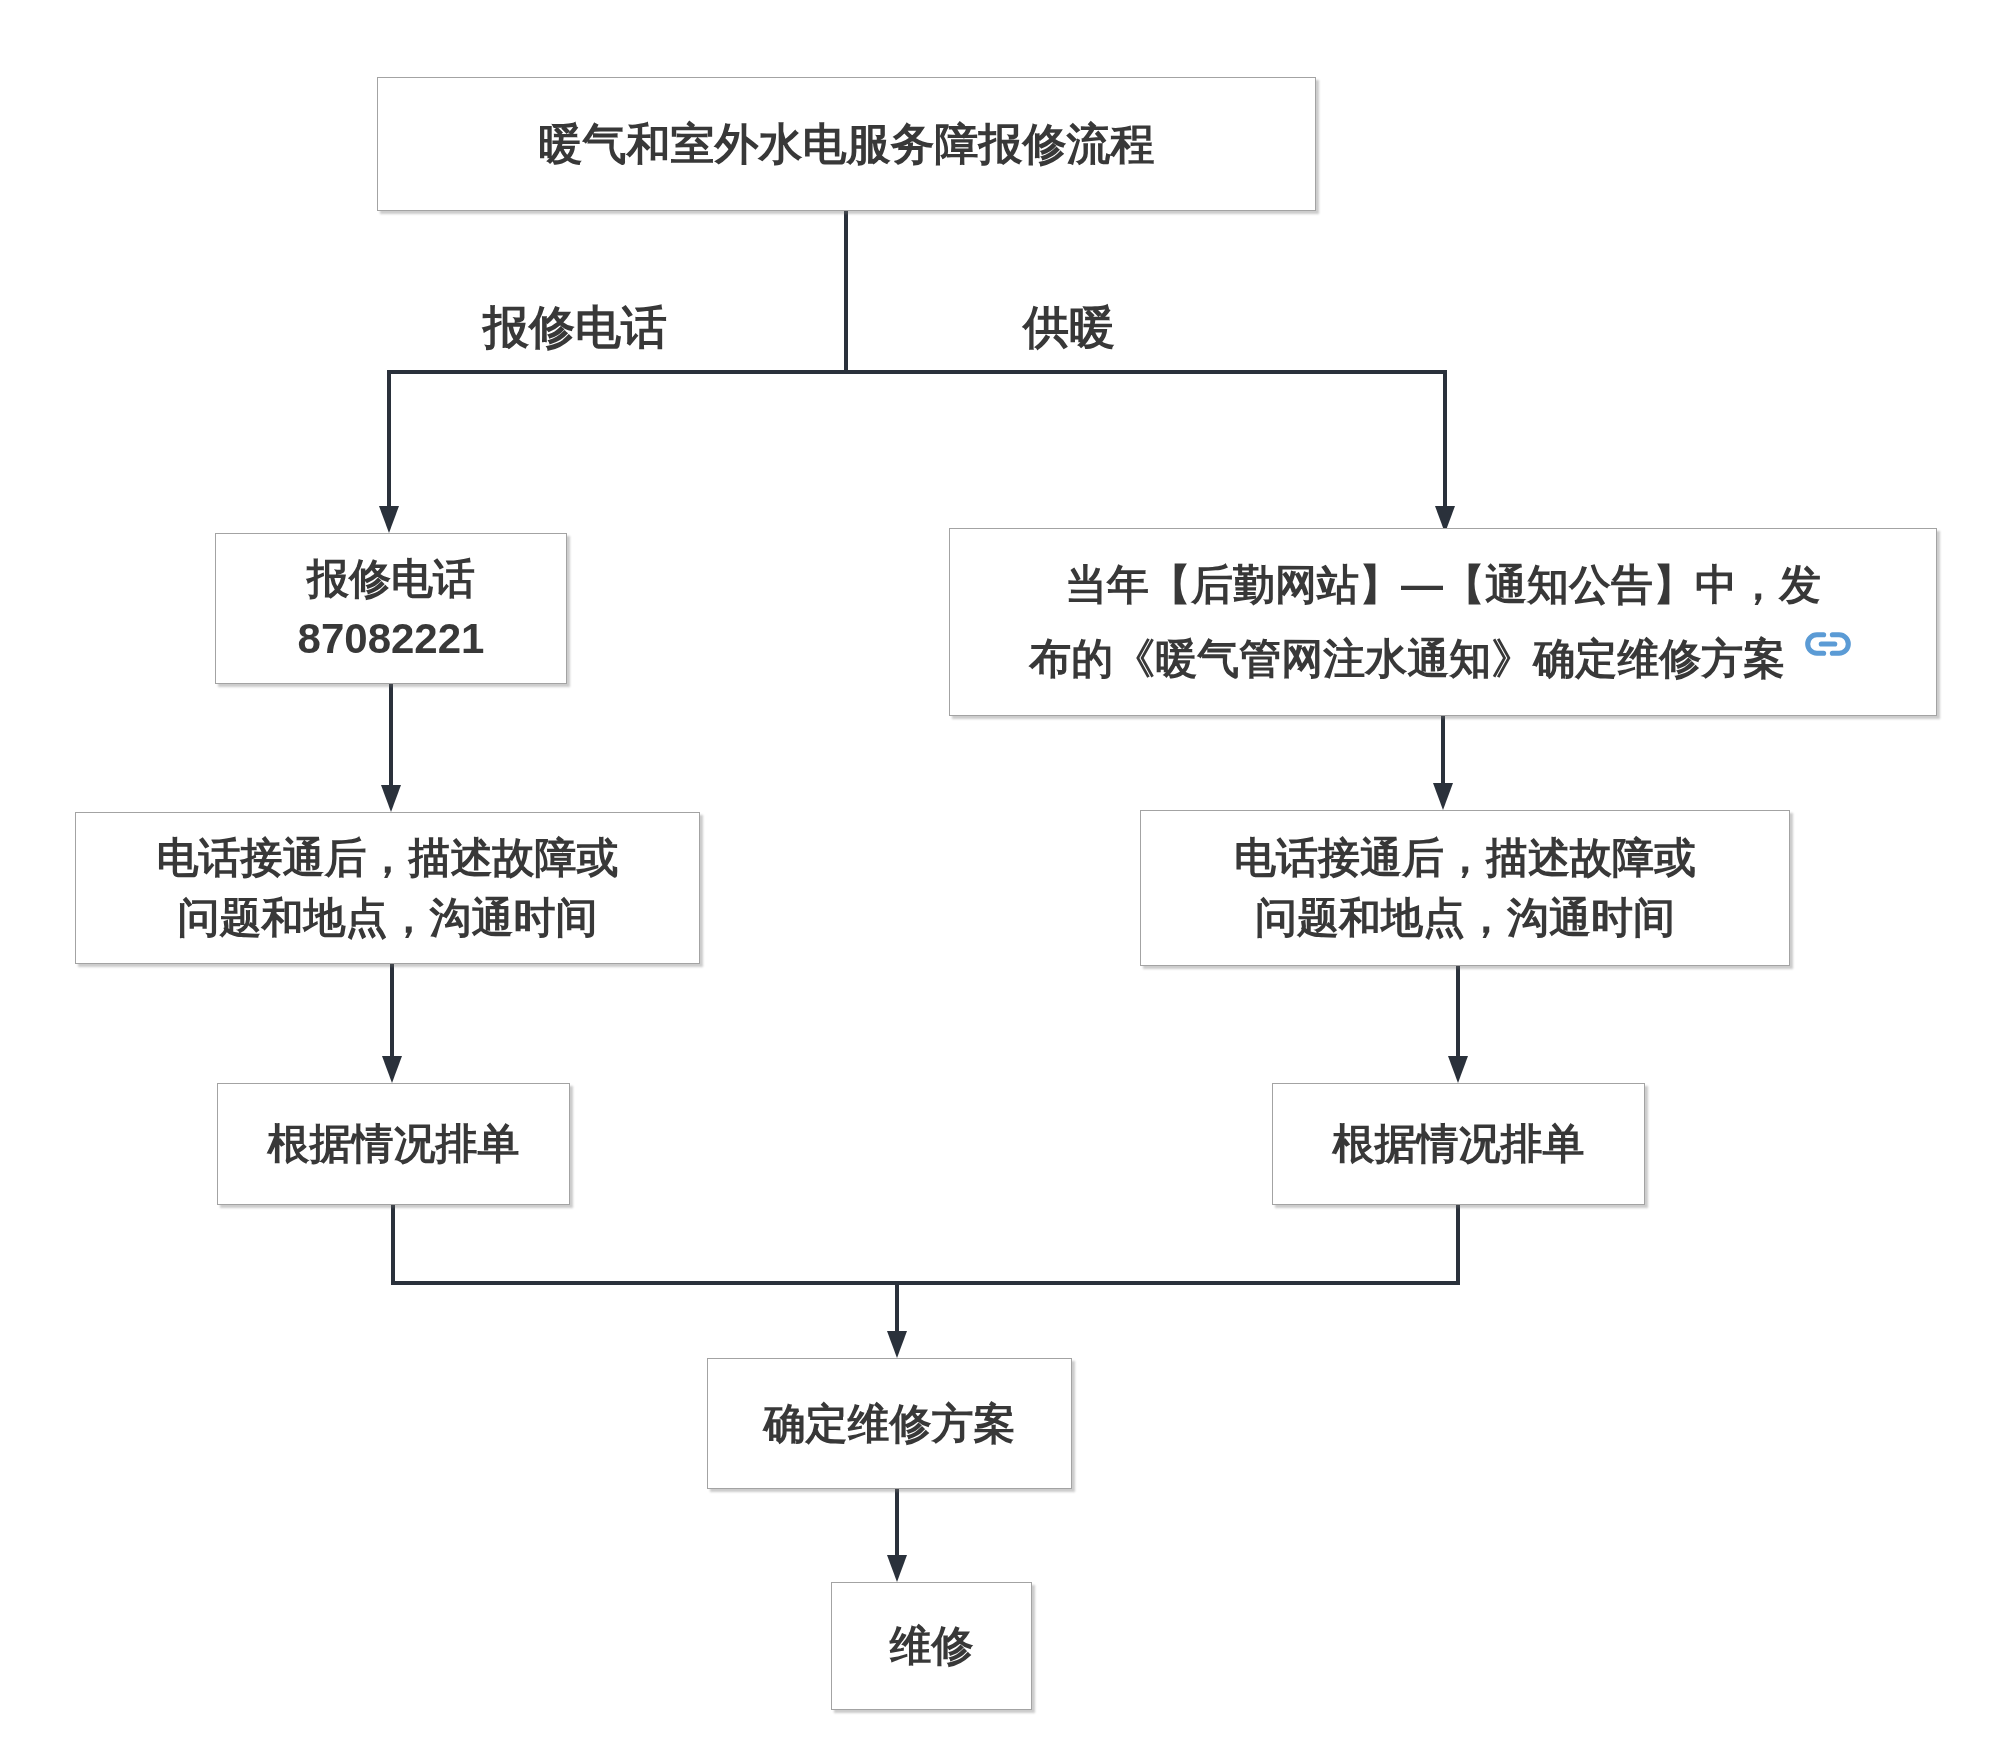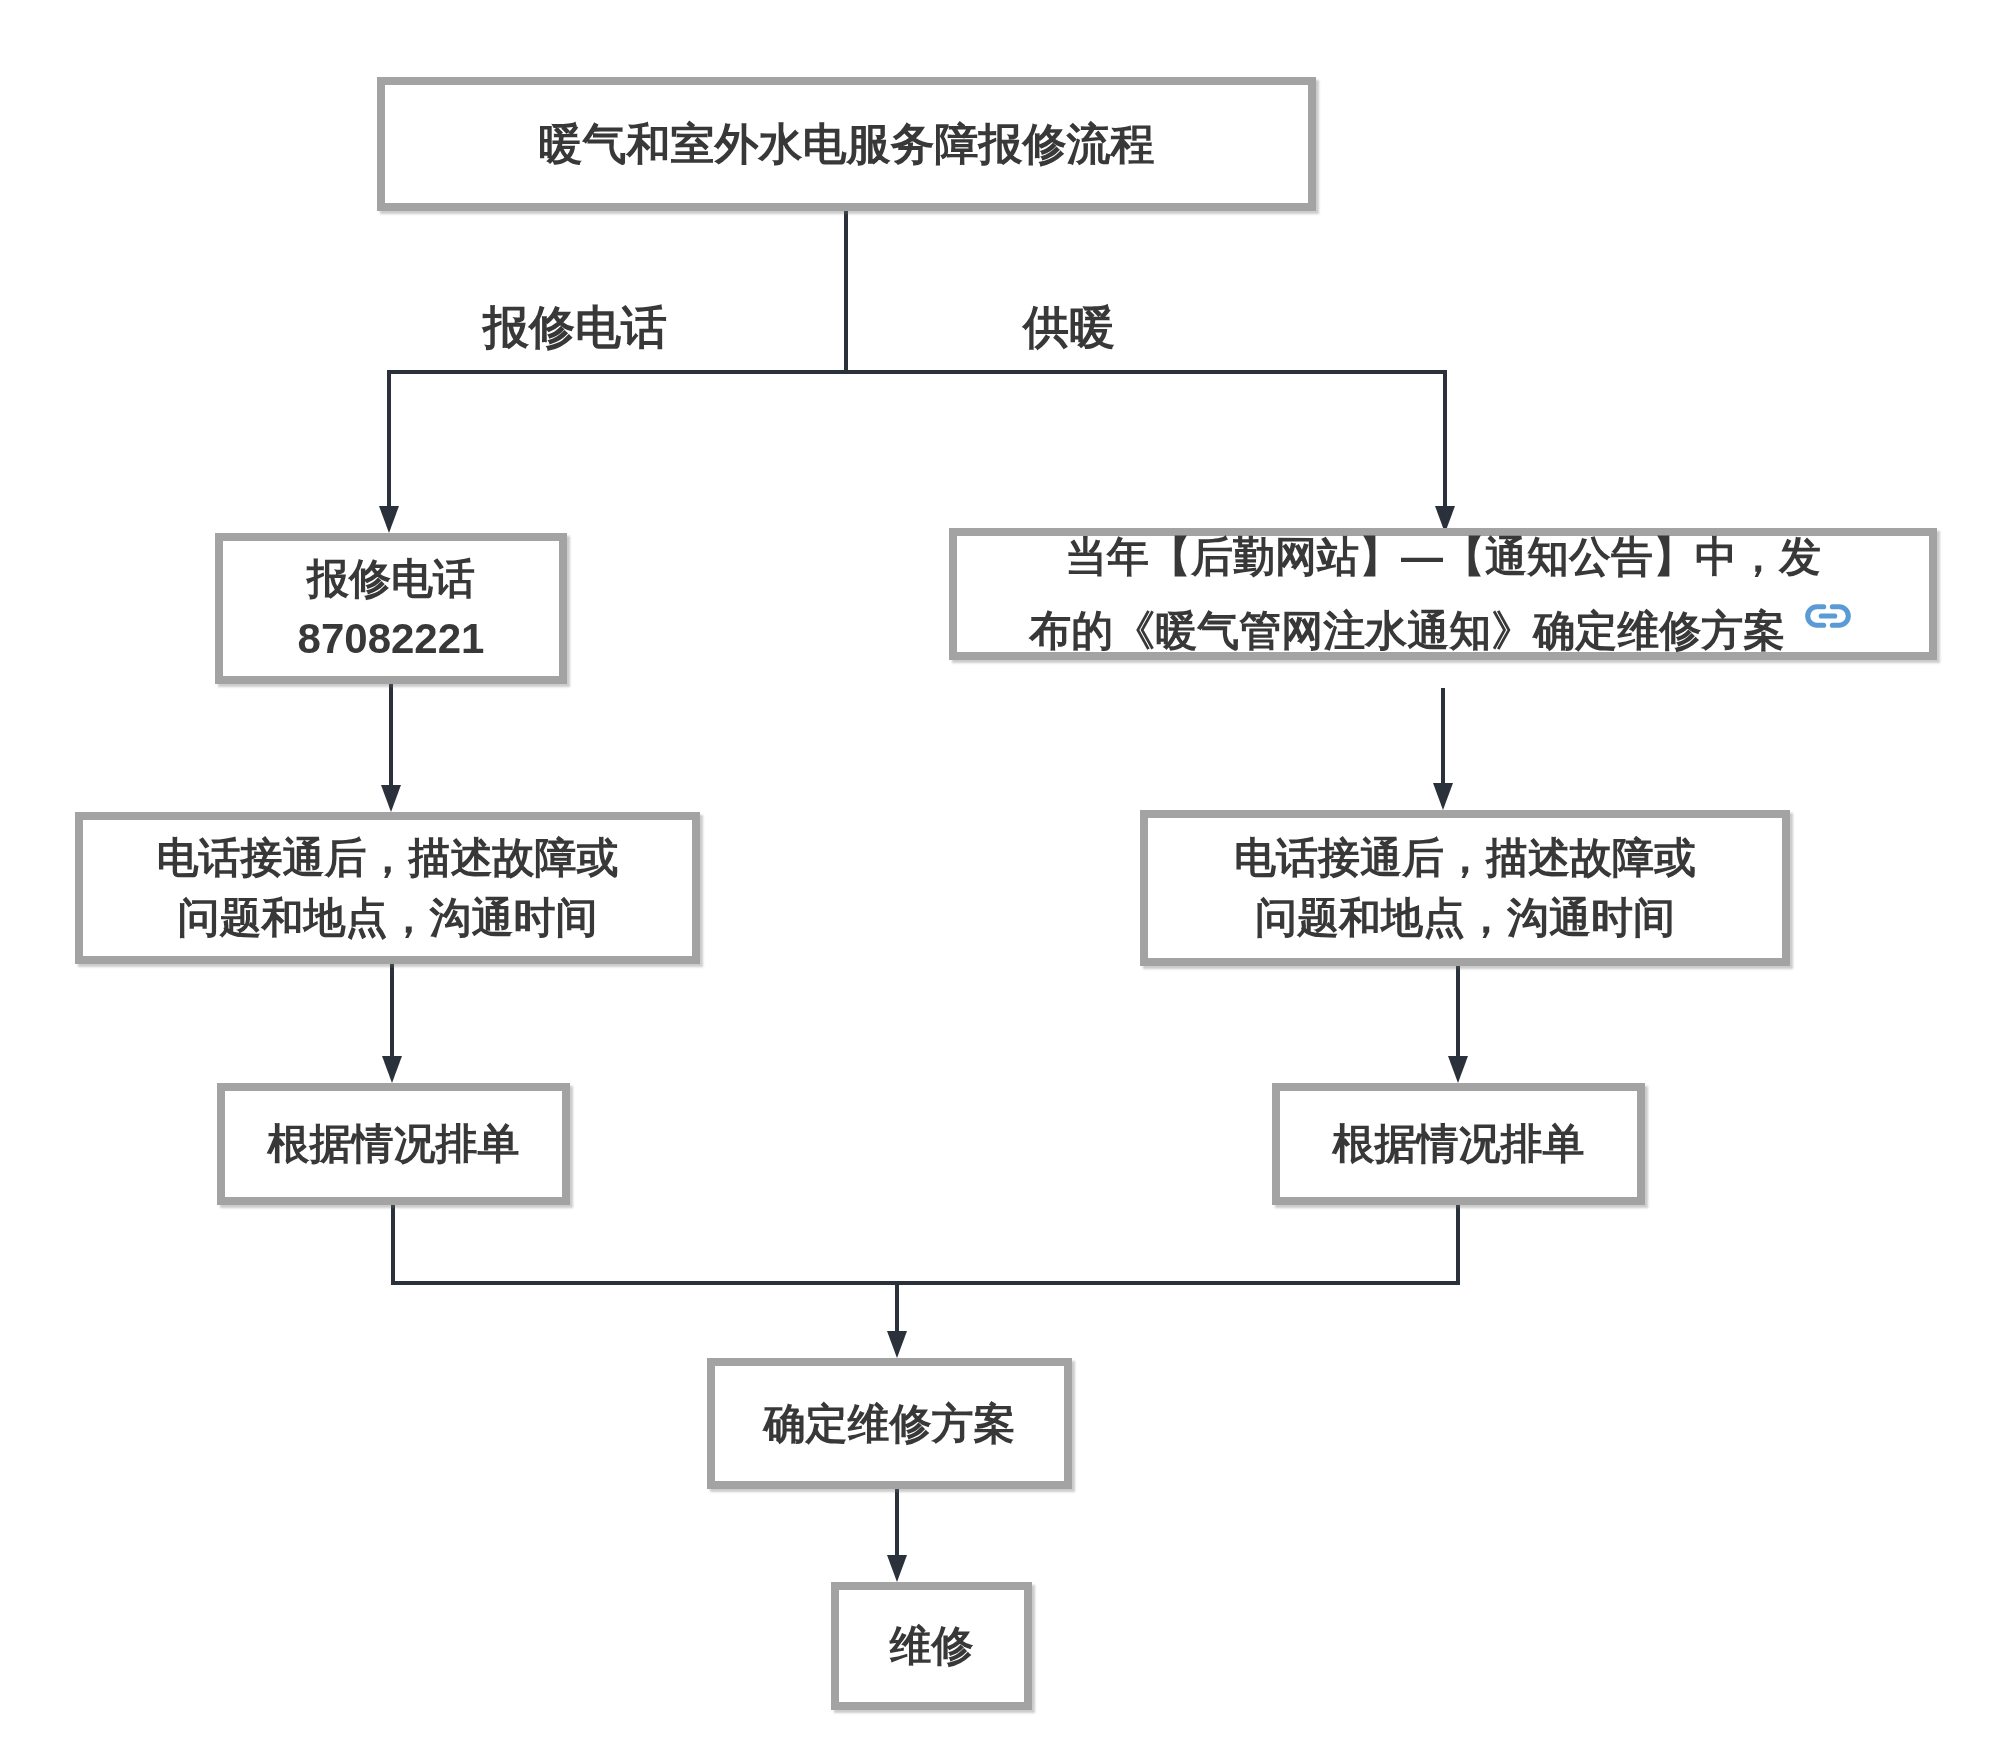--- a/index.html
+++ b/index.html
@@ -8,21 +8,21 @@
     position: relative;
     width: 1998px;
     height: 1763px;
     background: #ffffff;
     font-family: "Liberation Sans", sans-serif;
     color: #383838;
   }
   .node {
     position: absolute;
     background: #ffffff;
-    border: 8px solid #a3a3a3;
+    border: 1px solid #a3a3a3;
     box-shadow: 3px 3px 2px rgba(110,110,110,0.35);
     display: flex;
     flex-direction: column;
     align-items: center;
     justify-content: center;
     text-align: center;
     font-weight: 700;
     font-size: 42px;
     line-height: 1.42;
     z-index: 2;
@@ -79,21 +79,21 @@
   <div class="arrow-down" style="left:379px; top:506px;"></div>
 
   <div class="vl" style="left:1443px; top:370px; height:137px;"></div>
   <div class="arrow-down" style="left:1435px; top:506px;"></div>
 
   <div class="node" style="left:215px; top:533px; width:352px; height:151px;">
     <span class="nline">报修电话</span>
     <span class="nline">87082221</span>
   </div>
 
-  <div class="node" style="left:949px; top:528px; width:988px; height:132px;">
+  <div class="node" style="left:949px; top:528px; width:988px; height:188px;">
     <span class="nline">当年【后勤网站】—【通知公告】中，发</span>
     <span class="nline line-with-icon">
       <span>布的《暖气管网注水通知》确定维修方案</span>
       <svg class="link-icon" viewBox="0 0 24 24" fill="none">
         <path d="M9.2 12h5.6" stroke="#5B9BD5" stroke-width="2.1" stroke-linecap="round"></path>
         <path d="M10.2 8.2H7.4a3.8 3.8 0 0 0 0 7.6h2.8" stroke="#5B9BD5" stroke-width="2.1" stroke-linecap="round"></path>
         <path d="M13.8 8.2h2.8a3.8 3.8 0 0 1 0 7.6h-2.8" stroke="#5B9BD5" stroke-width="2.1" stroke-linecap="round"></path>
       </svg>
     </span>
   </div>

